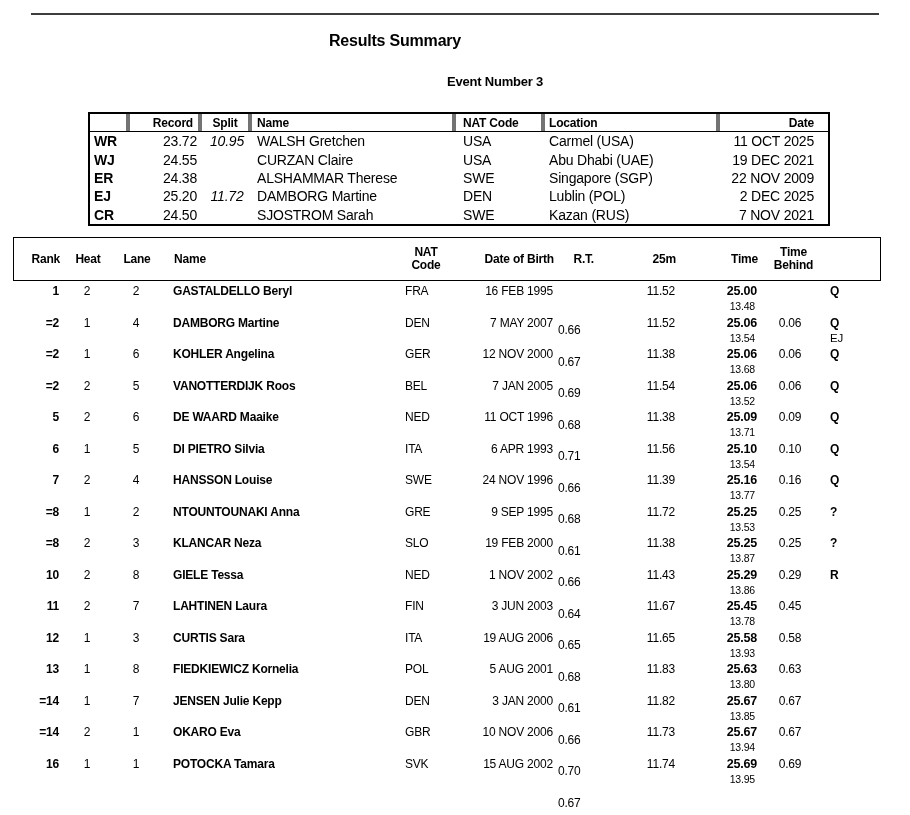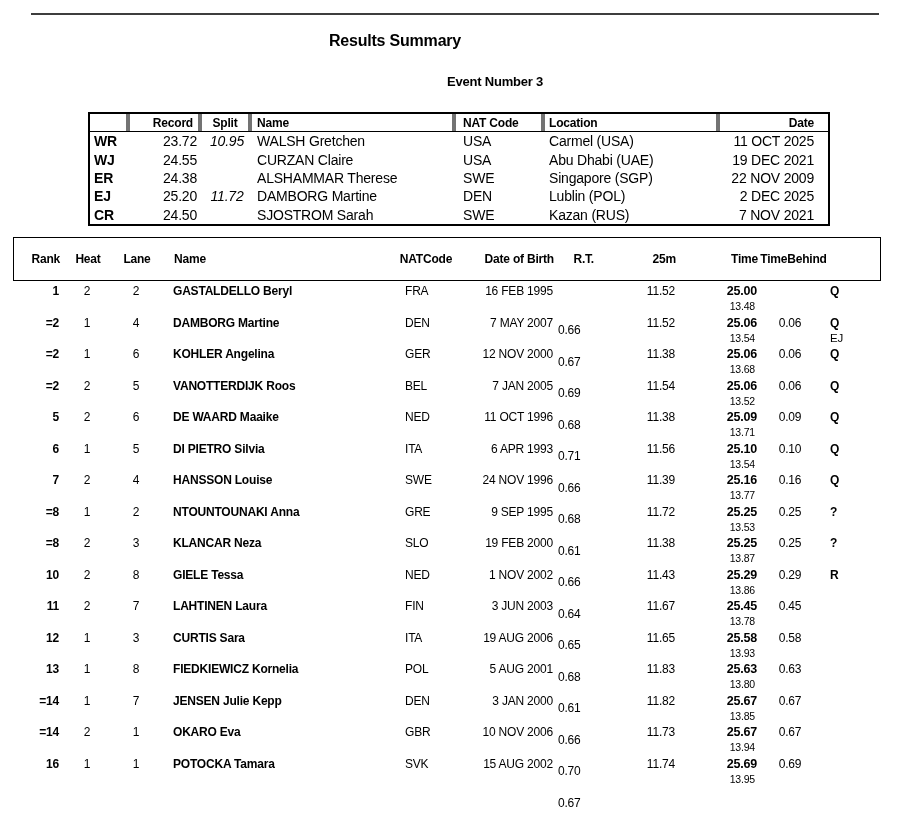--- a/index.html
+++ b/index.html
@@ -38,21 +38,21 @@
   .res-grid{display:grid;grid-template-columns:49px 50px 48px 240px 50px 108px 40px 82px 82px 61px 74px;}
   #res-header{
     left:13px;top:237px;width:868px;height:44px;border:1.5px solid #000;
     box-sizing:border-box;align-items:center;font-weight:bold;font-size:12px;background:#fff;
   }
   #res-header > div{display:flex;line-height:13px;box-sizing:border-box;}
   .h-rank{justify-content:flex-end;padding-right:3px;}
   .h-heat,.h-lane,.h-nat,.h-behind{justify-content:center;text-align:center;}
   .h-name{padding-left:13px;}
   .h-dob,.h-rt,.h-25,.h-time{justify-content:flex-end;padding-right:5px;}
-  .two-line{flex-direction:row;align-items:center;}
+  .two-line{flex-direction:column;align-items:center;}
 
   #res-body{left:13px;top:284px;width:884px;}
   .res-row{height:31.5px;}
   .res-row > div{font-size:12px;line-height:15px;box-sizing:border-box;}
   .c-rank{text-align:right;padding-right:3px;font-weight:bold;}
   .c-heat,.c-lane{text-align:center;}
   .c-name{padding-left:13px;font-weight:bold;font-size:12.5px;}
   .c-nat{padding-left:5px;}
   .c-dob{text-align:right;padding-right:5px;}
   .c-rt{padding-right:5px;margin-top:39px;}

